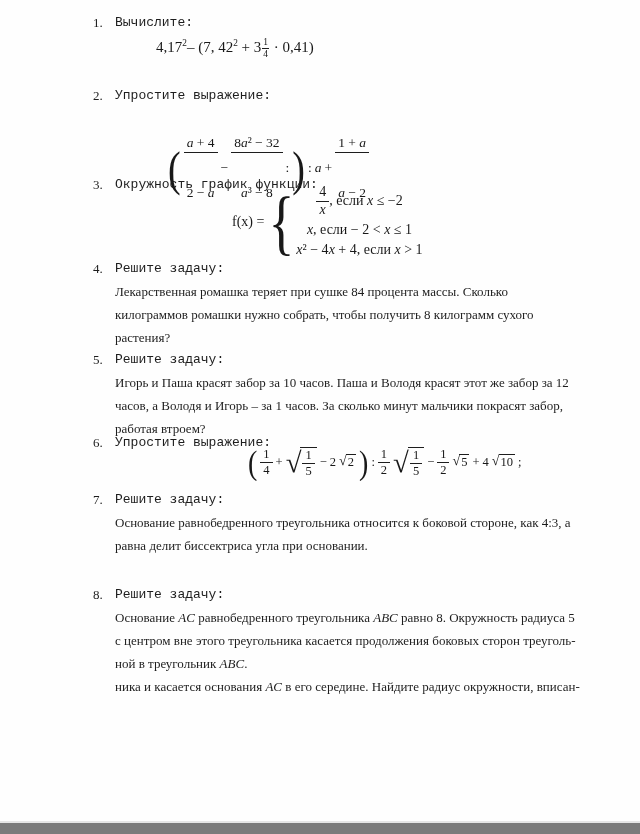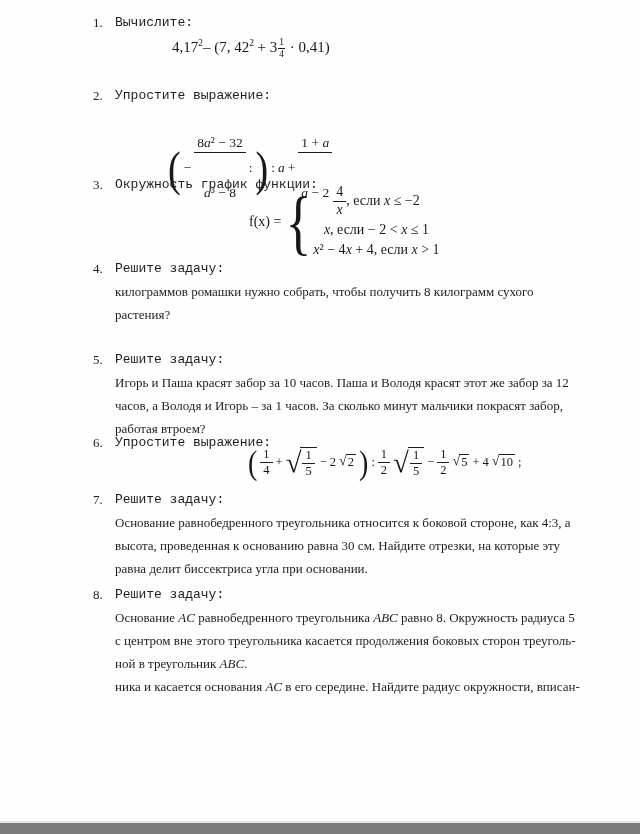--- a/index.html
+++ b/index.html
@@ -35,53 +35,57 @@
   .bp.md { font-size:28px; transform:scaleY(1.20); }
 
   .sq { display:inline-flex; align-items:flex-start; vertical-align:middle; }
   .sq .r { line-height:1; font-size:1.12em; margin-right:-1px; }
   .sq .c { border-top:1px solid #1d1d1d; padding:0 2px; line-height:1.25; }
   .sq.tall { align-items:center; }
   .sq.tall .r { font-size:2.3em; line-height:0.9; font-weight:300; }
   .sq.tall .c { align-self:flex-start; margin-top:1px; }
 
   .pw { display:flex; align-items:center; font-size:14px; }
-  .pw .lhs { margin-right:4px;margin-left:17px; }
+  .pw .lhs { margin-right:4px; }
   .pw .brace { font-size:54px; line-height:1; transform:scaleY(1.32); transform-origin:center; display:inline-block; margin-right:2px; font-weight:300; }
   .pw .rows { display:flex; flex-direction:column; align-items:center; }
   .pw .row { white-space:pre; line-height:20px; }
   .pw .row.first { line-height:normal; margin-bottom:1px; }
 
   
   .bottom-bar { position:absolute; left:0; right:0; bottom:0; height:11px; border-top:2px solid #e6e6e6; }
 </style>
 </head>
 <body>
 
 <div class="page" style="background: rgb(254, 254, 254); color: rgb(29, 29, 29);">
 
   <div class="problem" style="top:11px">
     <span class="pnum">1.</span>
     <div class="pbody">
         <div class="ptitle">Вычислите:</div>
       </div>
   </div>
-  <div class="formula f-inline" style="top:37px; left:172px">
+  <div class="formula f-inline" style="top:37px; left:156px">
     <span>4,17</span><sup class="msup">2</sup><span>– (7, 42</span><sup class="msup">2</sup><span> + 3</span><span class="fr sm"><span class="n">1</span><span class="d">4</span></span><span> · 0,41)</span>
   </div>
 
   <div class="problem" style="top:84px">
     <span class="pnum">2.</span>
     <div class="pbody">
         <div class="ptitle">Упростите выражение:</div>
       </div>
   </div>
   <div class="formula" style="top:103px; left:168px; font-size:13.5px">
     <div class="mrow">
       <span class="bp lg">(</span>
+      <span class="fr">
+        <span class="n"><i>a</i><span> + 4</span></span>
+        <span class="d"><span>2 − </span><i>a</i></span>
+      </span>
       <span>−</span>
       <span class="fr">
         <span class="n"><span>8</span><i>a</i><span>² − 32</span></span>
         <span class="d"><i>a</i><span>³ − 8</span></span>
       </span>
       <span>:</span>
       <span class="bp lg">)</span>
       <span>:</span>
       <i>a</i>
       <span>+</span>
@@ -107,20 +111,21 @@
         <div class="row"><i>x</i><span>, если − 2 &lt; </span><i>x</i><span> ≤ 1</span></div>
         <div class="row"><i>x</i><span>² − 4</span><i>x</i><span> + 4, если </span><i>x</i><span> &gt; 1</span></div>
       </div>
     </div>
   </div>
 
   <div class="problem" style="top:257px">
     <span class="pnum">4.</span>
     <div class="pbody">
       <div class="ptitle">Решите задачу:</div>
+      <div class="pline">Лекарственная ромашка теряет при сушке 84 процента массы. Сколько</div>
       <div class="pline">килограммов ромашки нужно собрать, чтобы получить 8 килограмм сухого</div>
       <div class="pline">растения?</div>
     </div>
   </div>
 
   <div class="problem" style="top:348px">
     <span class="pnum">5.</span>
     <div class="pbody">
       <div class="ptitle">Решите задачу:</div>
       <div class="pline">Игорь и Паша красят забор за 10 часов. Паша и Володя красят этот же забор за 12</div>
@@ -154,21 +159,20 @@
       <span class="sq"><span class="r">√</span><span class="c">10</span></span>
       <span>;</span>
     </div>
   </div>
 
   <div class="problem" style="top:488px">
     <span class="pnum">7.</span>
     <div class="pbody">
       <div class="ptitle">Решите задачу:</div>
       <div class="pline">Основание равнобедренного треугольника относится к боковой стороне, как 4:3, а</div>
-      <div class="pline">высота, проведенная к основанию равна 30 см. Найдите отрезки, на которые эту</div>
       <div class="pline">равна делит биссектриса угла при основании.</div>
     </div>
   </div>
 
   <div class="problem" style="top:583px">
     <span class="pnum">8.</span>
     <div class="pbody">
       <div class="ptitle">Решите задачу:</div>
       <div class="pline"><span>Основание </span><i>AC</i><span> равнобедренного треугольника </span><i>ABC</i><span> равно 8. Окружность радиуса 5</span></div>
       <div class="pline"><span>с центром вне этого треугольника касается продолжения боковых сторон треуголь-</span></div>

